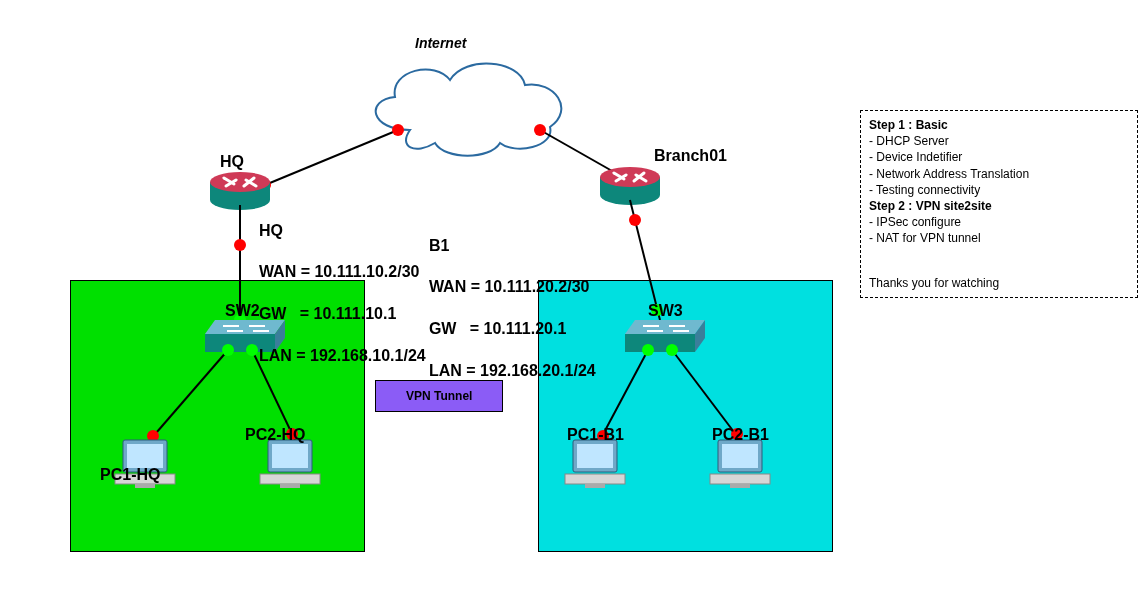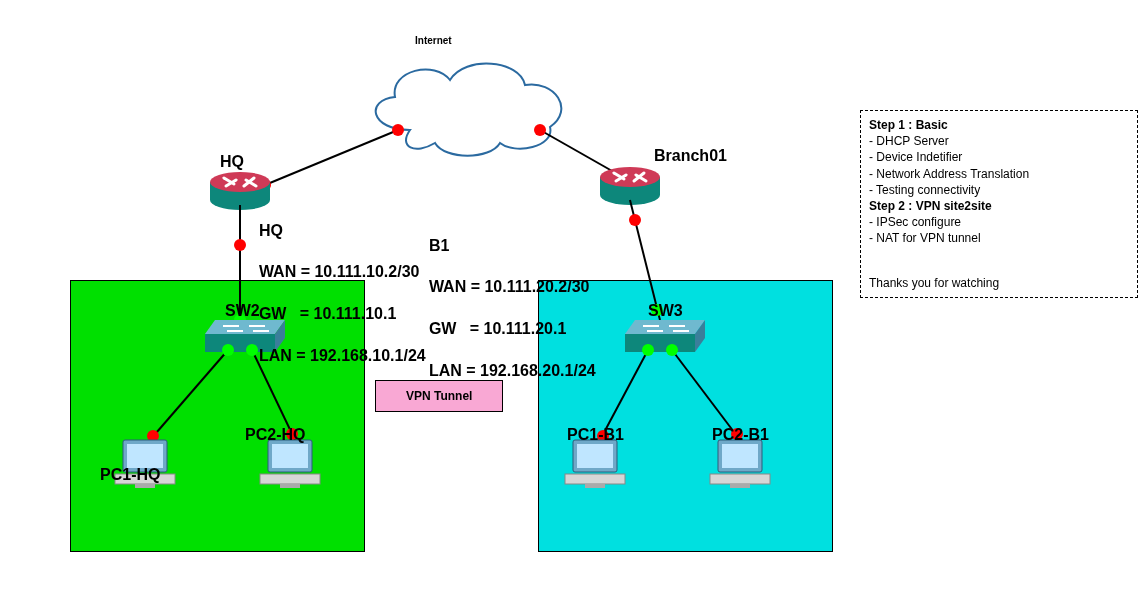--- a/index.html
+++ b/index.html
@@ -22,21 +22,21 @@
     font-size: 16px;
   }
   .zone {
     position: absolute;
     border: 1px solid #000;
   }
   .zone-green { background: #00e000; }
   .zone-cyan  { background: #00e0e0; }
   .vpn-tunnel{
     position:absolute;
-    background:#f9a8d4;
+    background:#8b5cf6;
     border:1px solid #000;
     padding:8px 30px;
     font-weight:bold;
   }
   .notes{
     position:absolute;
     border:1px dashed #000;
     padding:6px 8px;
     width:260px;
     font-size:12px;
@@ -160,21 +160,21 @@
       <rect x="20" y="44" width="20" height="4" fill="#aaa"></rect>
     </g>
   <g transform="translate(710,440)">
       <rect x="8" y="0" width="44" height="32" rx="2" fill="#6fa8c8" stroke="#2a5d7a"></rect>
       <rect x="12" y="4" width="36" height="24" fill="#bfe6ff"></rect>
       <rect x="0" y="34" width="60" height="10" fill="#d6d6d6" stroke="#888"></rect>
       <rect x="20" y="44" width="20" height="4" fill="#aaa"></rect>
     </g>
 </svg>
 
-<div class="label bold" style="left:415px; top:34px; font-size:10px;">Internet</div>
+<div class="label bold" style="left:415px; top:34px; font-size:14px;font-style:italic;">Internet</div>
 
 <div class="label bold" style="left:220px; top:152px;">HQ</div>
 <div class="label bold" style="left:634px; top:146px;padding-left:20px;">Branch01</div>
 
 <div class="label bold" style="left:250px; top:200px;">
   <span>HQ</span><br>
   <span>WAN = 10.111.10.2/30</span><br>
   <span>GW   = 10.111.10.1</span><br>
   <span>LAN = 192.168.10.1/24</span>
 </div>

